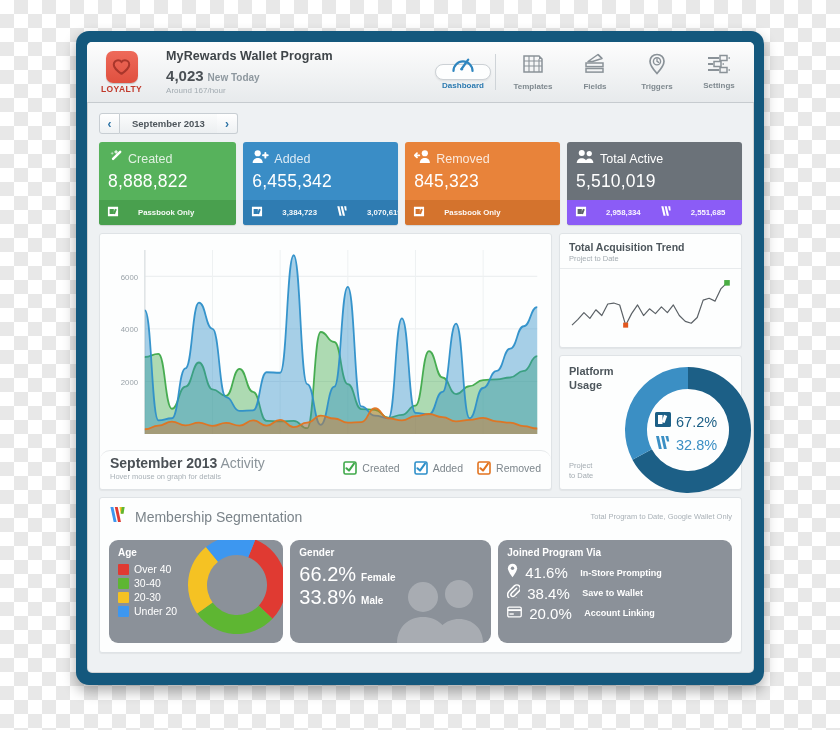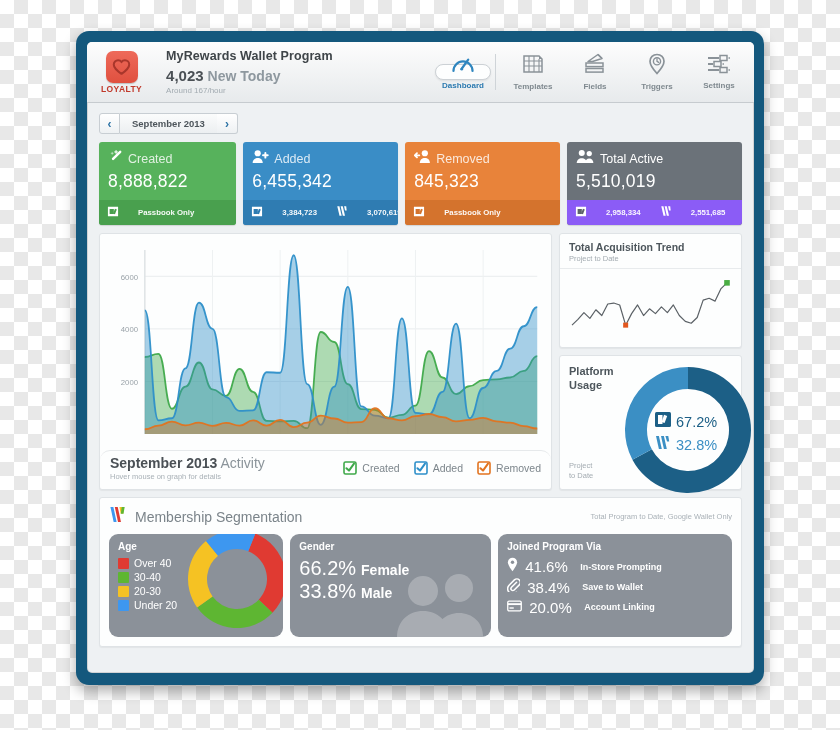--- a/index.html
+++ b/index.html
@@ -37,21 +37,21 @@
     background:linear-gradient(to bottom,#ee6a5a,#e0503f);
     display:flex;align-items:center;justify-content:center;
     box-shadow:0 1px 1px rgba(0,0,0,.2);
   }
   .logo-word{font-size:8.5px;font-weight:bold;color:#c0392b;letter-spacing:.4px;margin-top:1px;}
   .brand-div{width:1px;background:#cdd2d6;margin:10px 12px 10px 11px;}
   .titles{display:flex;flex-direction:column;justify-content:center;}
   .prog-title{font-size:12.5px;font-weight:bold;color:#3f4549;letter-spacing:.1px;}
   .kpi-line{margin-top:4px;display:flex;align-items:baseline;gap:4px;}
   .kpi-num{font-size:15px;font-weight:bold;color:#4a5055;}
-  .kpi-lbl{font-size:14px;font-weight:bold;color:#8e989f;}
+  .kpi-lbl{font-size:10px;font-weight:bold;color:#8e989f;}
   .kpi-sub{font-size:8px;color:#a2abb1;margin-top:2px;}
   .hdr-spacer{flex:1;}
   .tabs{display:flex;align-items:stretch;padding-right:4px;}
   .tab{
     width:62px;display:flex;flex-direction:column;align-items:center;
     justify-content:center;gap:3px;cursor:pointer;
   }
   .tab.active{
     background:#fdfefe;border:1px solid #ccd1d5;border-radius:8px;
     margin:22px 4px;width:54px;box-shadow:0 1px 2px rgba(0,0,0,.08);
@@ -111,35 +111,35 @@
   .usage-panel{flex:1;position:relative;padding:9px 9px;}
   .us-t{font-size:11px;font-weight:bold;color:#4d565c;line-height:1.25;}
   .us-f{position:absolute;left:9px;bottom:9px;font-size:7.5px;color:#a3abb1;line-height:1.25;}
   .donut-big{position:absolute;right:-13px;top:8px;}
   .dl{position:absolute;display:flex;align-items:center;gap:5px;}
   .dl .pct{font-size:14.5px;}
 
   
   .seg{margin-top:7px;background:#fdfefe;border:1px solid #dfe3e6;border-radius:3px;padding:7px 9px 9px 9px;
        box-shadow:0 1px 1px rgba(0,0,0,.05);}
-  .seg-hd{display:flex;align-items:center;gap:7px;margin-bottom:6px;}
+  .seg-hd{display:flex;align-items:center;gap:7px;margin-bottom:12px;}
   .seg-t{font-size:14px;color:#7b848a;}
   .seg-note{margin-left:auto;font-size:7.5px;color:#a9b1b7;}
   .seg-row{display:flex;gap:7px;}
   .sbox{background:#8b9199;border-radius:9px;position:relative;padding:7px 9px;color:#fff;overflow:hidden;}
   .sbox.age{flex:1.0;height:89px;}
   .sbox.gender{flex:1.17;height:89px;}
   .sbox.joined{flex:1.38;height:89px;}
   .sb-t{font-size:10px;font-weight:bold;color:#fff;margin-bottom:5px;}
   .leg-item{display:flex;align-items:center;gap:5px;margin-bottom:2px;}
   .leg-sw{width:11px;height:11px;border-radius:1px;}
   .leg-tx{font-size:10.5px;color:#fff;}
   .g-row{display:flex;align-items:baseline;gap:5px;}
   .g-pct{font-size:20px;color:#fff;font-weight:300;}
-  .g-lbl{font-size:14px;font-weight:bold;color:#fff;}
+  .g-lbl{font-size:10px;font-weight:bold;color:#fff;}
   .j-row{display:flex;align-items:center;gap:7px;margin-bottom:2px;}
   .j-pct{font-size:15px;color:#fff;min-width:48px;}
   .j-lbl{font-size:9px;font-weight:bold;color:#fff;}
 </style>
 </head>
 <body>
 
 <div class="app-frame">
 <div class="app-inner">
 

